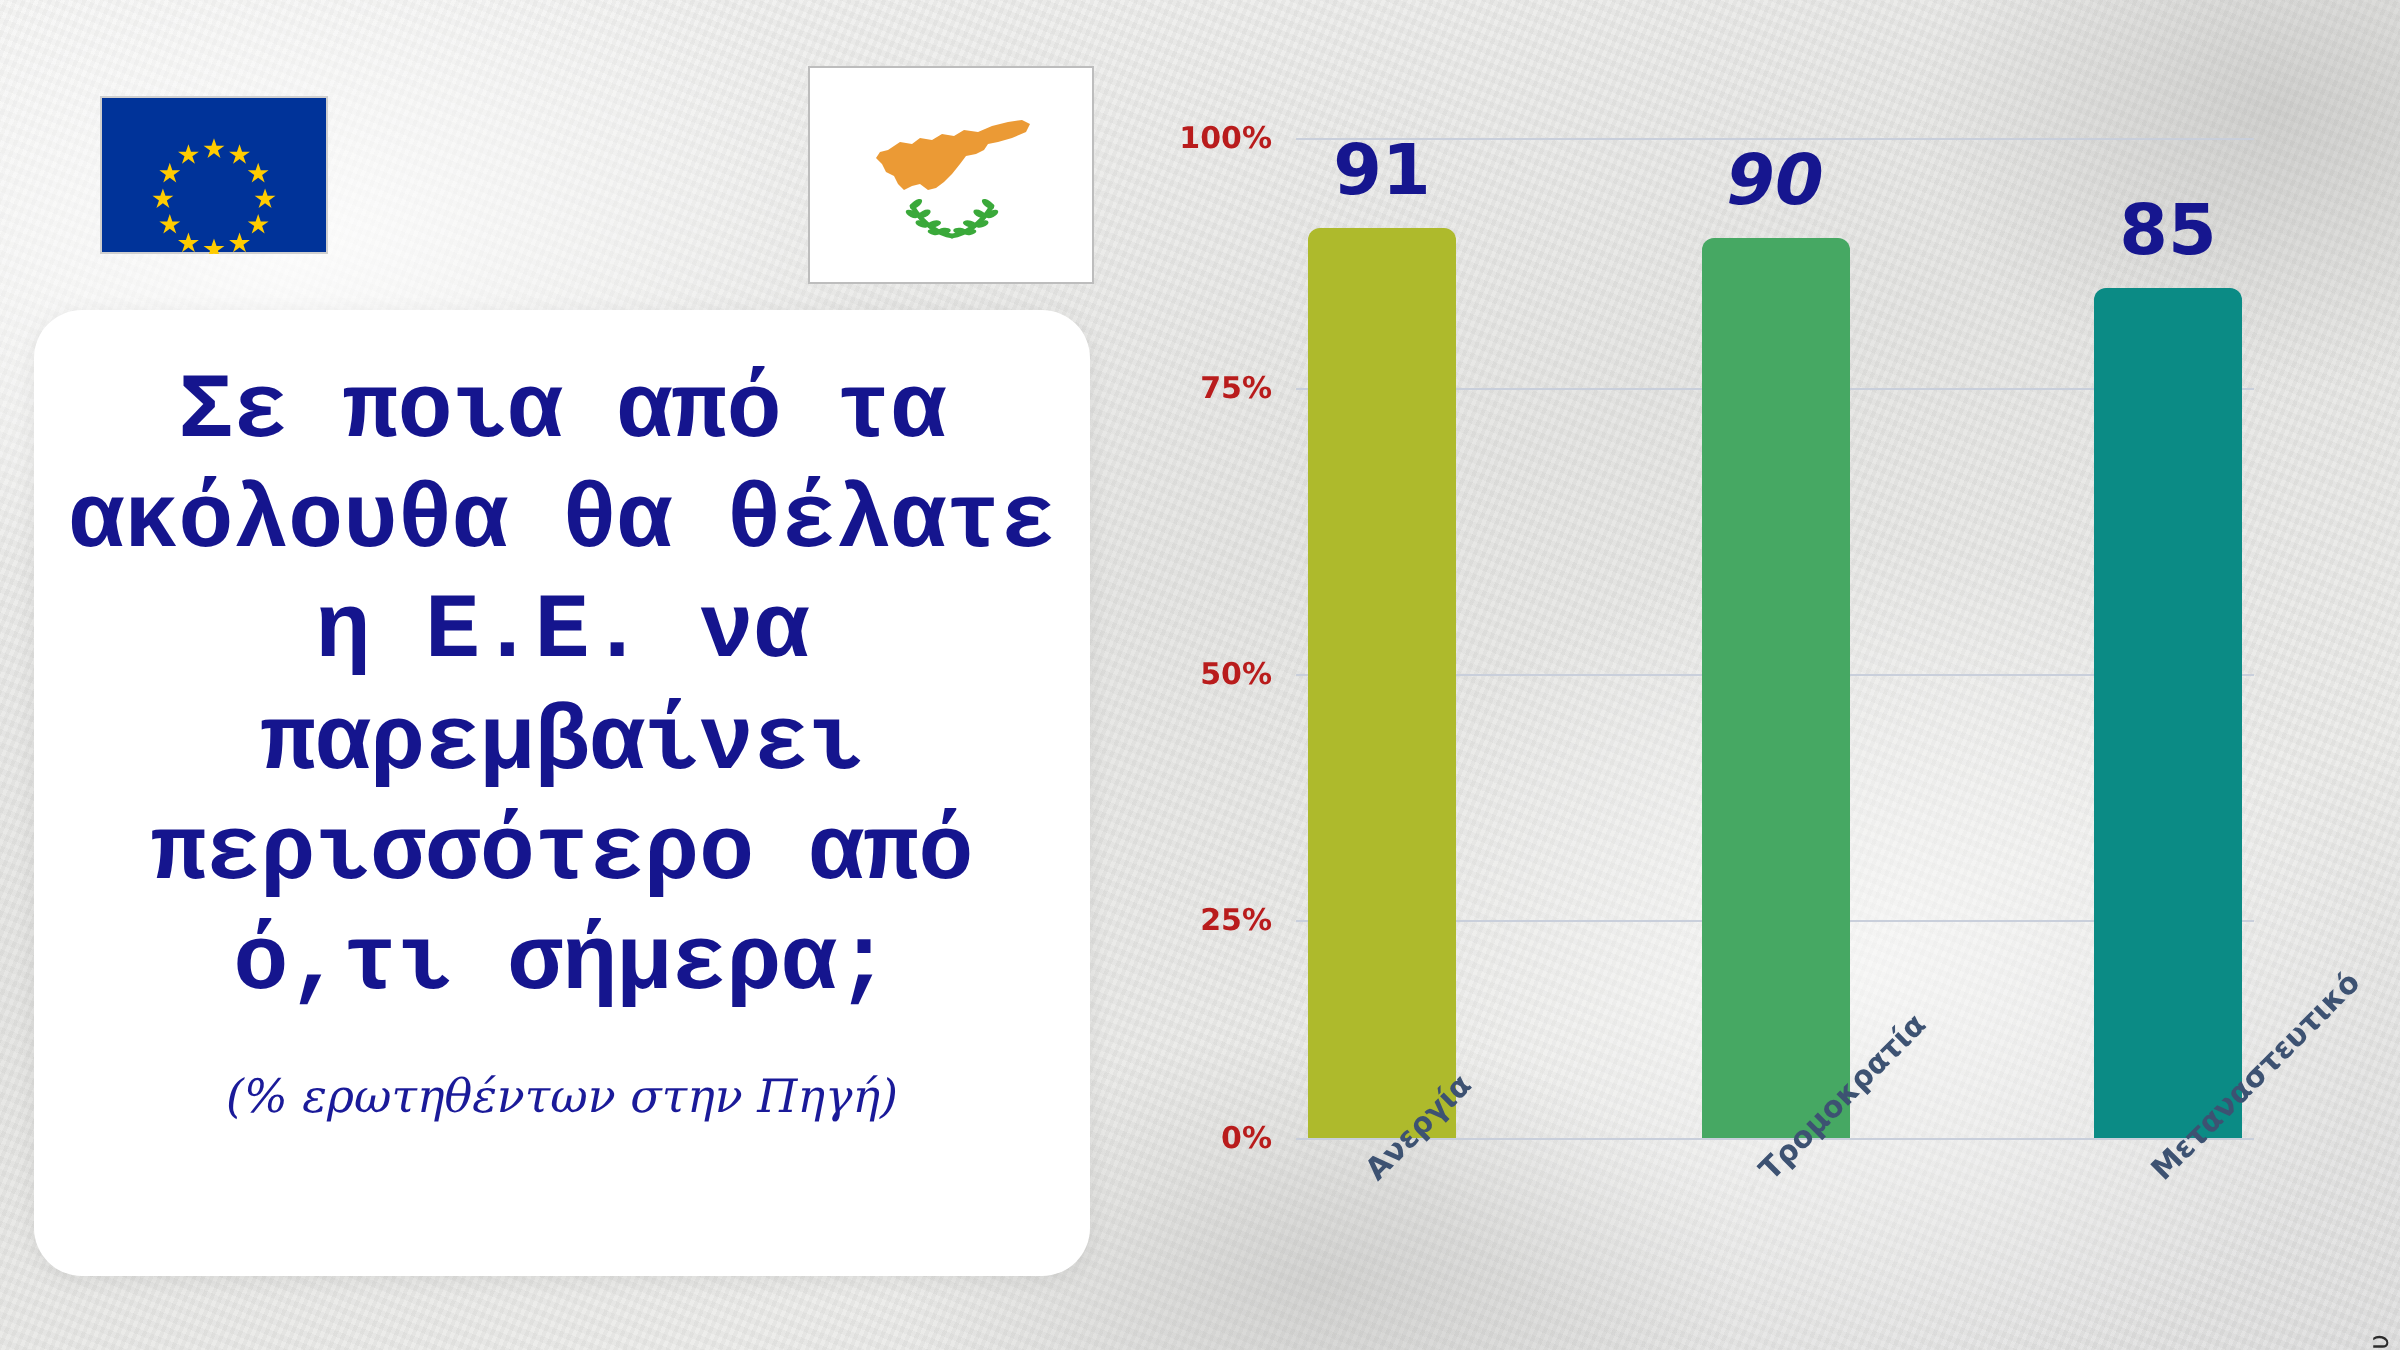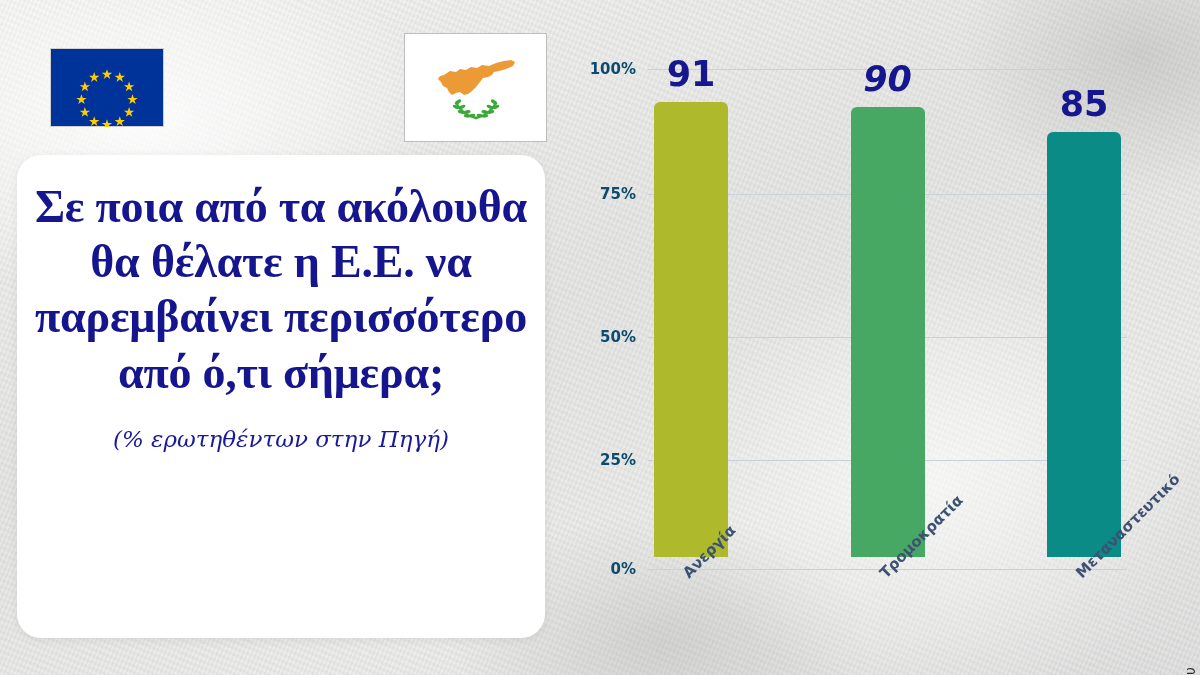--- a/index.html
+++ b/index.html
@@ -81,21 +81,21 @@
     box-shadow: 0 2px 10px rgba(0,0,0,0.07);
     display: flex;
     flex-direction: column;
     align-items: center;
     justify-content: flex-start;
     padding: 24px 16px 14px 16px;
     box-sizing: border-box;
   }
   #question-title {
     color: #15158e;
-    font-family: Liberation Serif, serif;
+    font-family: Liberation Mono, monospace;
     font-weight: bold;
     font-size: 46px;
     line-height: 1.20;
     text-align: center;
     letter-spacing: -0.2px;
     margin: 0;
     white-space: pre-line;
   }
   #question-subtitle {
     color: #1a1a99;
@@ -123,33 +123,33 @@
     position: absolute;
     left: 0; right: 0;
     height: 1px;
     background: #c9cfdb;
   }
   .axis-label {
     position: absolute;
     right: 100%;
     transform: translateY(-50%);
     margin-right: 12px;
-    color: #0c4a6e;
+    color: #b91c1c;
     font-family: "DejaVu Sans", sans-serif;
     font-weight: bold;
     font-size: 15px;
     white-space: nowrap;
   }
   #bars {
     position: absolute;
     inset: 0;
     display: flex;
     align-items: flex-end;
     justify-content: space-between;
-    padding: 12px 6px;
+    padding: 0 6px;
     box-sizing: border-box;
   }
   .bar-wrap {
     position: relative;
     width: 74px;
     height: 100%;
     display: flex;
     flex-direction: column;
     justify-content: flex-end;
     align-items: center;

